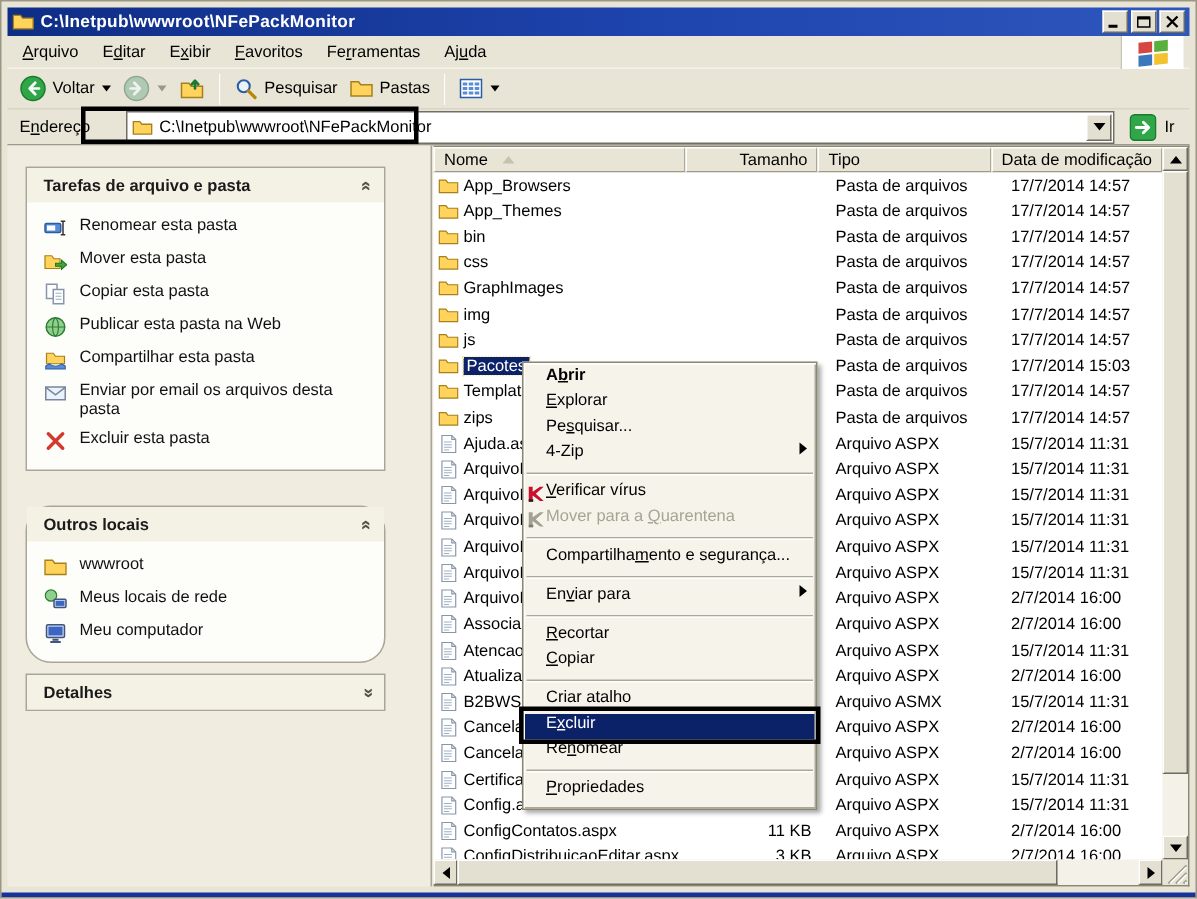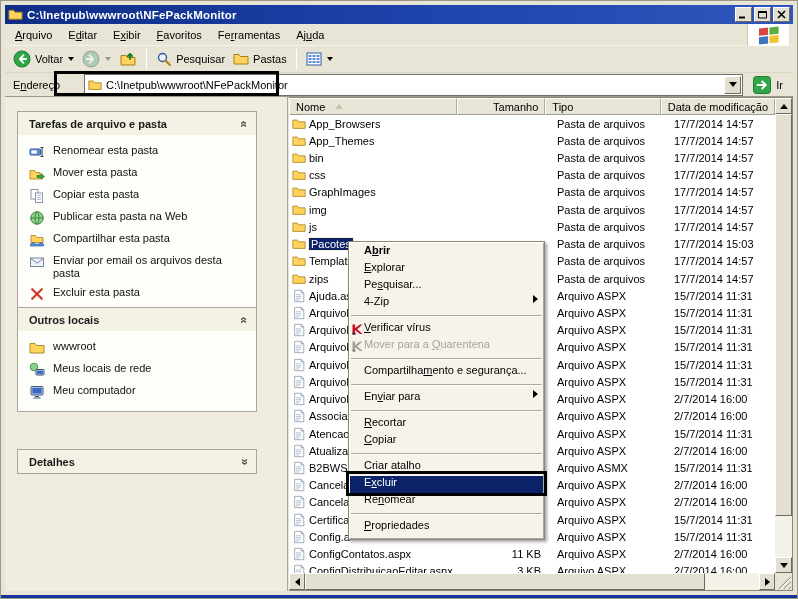--- a/index.html
+++ b/index.html
@@ -258,21 +258,21 @@
             <span>Enviar por email os arquivos desta pasta</span>
           </div>
           <div class="task-item">
             <span class="i16"><svg viewBox="0 0 16 16">
                 <path d="M3.2 3.2l9.6 9.6M12.8 3.2l-9.6 9.6" stroke="#D23A2E" stroke-width="2.3" stroke-linecap="round"></path>
               </svg></span>
             <span>Excluir esta pasta</span>
           </div>
         </div>
     </div>
-    <div class="taskbox" style="top:210px;">
+    <div class="taskbox" style="top:240px;border-radius:17px;">
       <div class="taskbox-header">
         <span>Outros locais</span>
         <span class="chev">«</span>
       </div>
       <div id="places-list" style="padding:6px 0 8px 0;">
           <div class="task-item">
             <span class="i16"><svg viewBox="0 0 16 16">
                 <path d="M1 13V3.5h5L7.5 5.5H15V13z" fill="#FFD35C" stroke="#A6801A" stroke-width="0.9"></path>
               </svg></span>
             <span>wwwroot</span>

